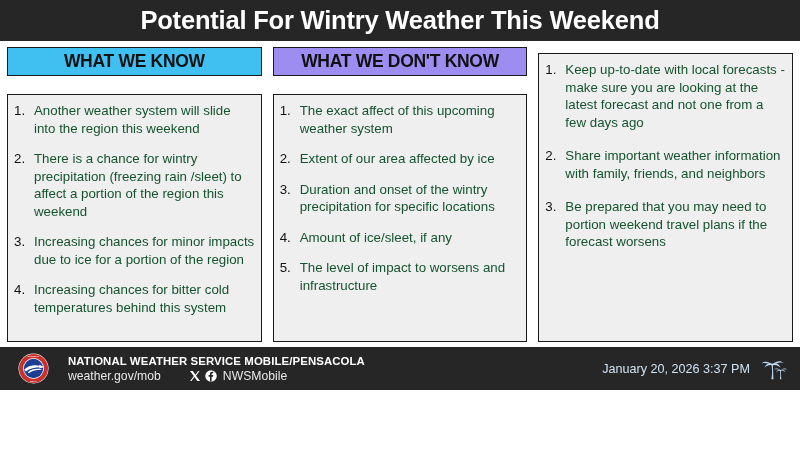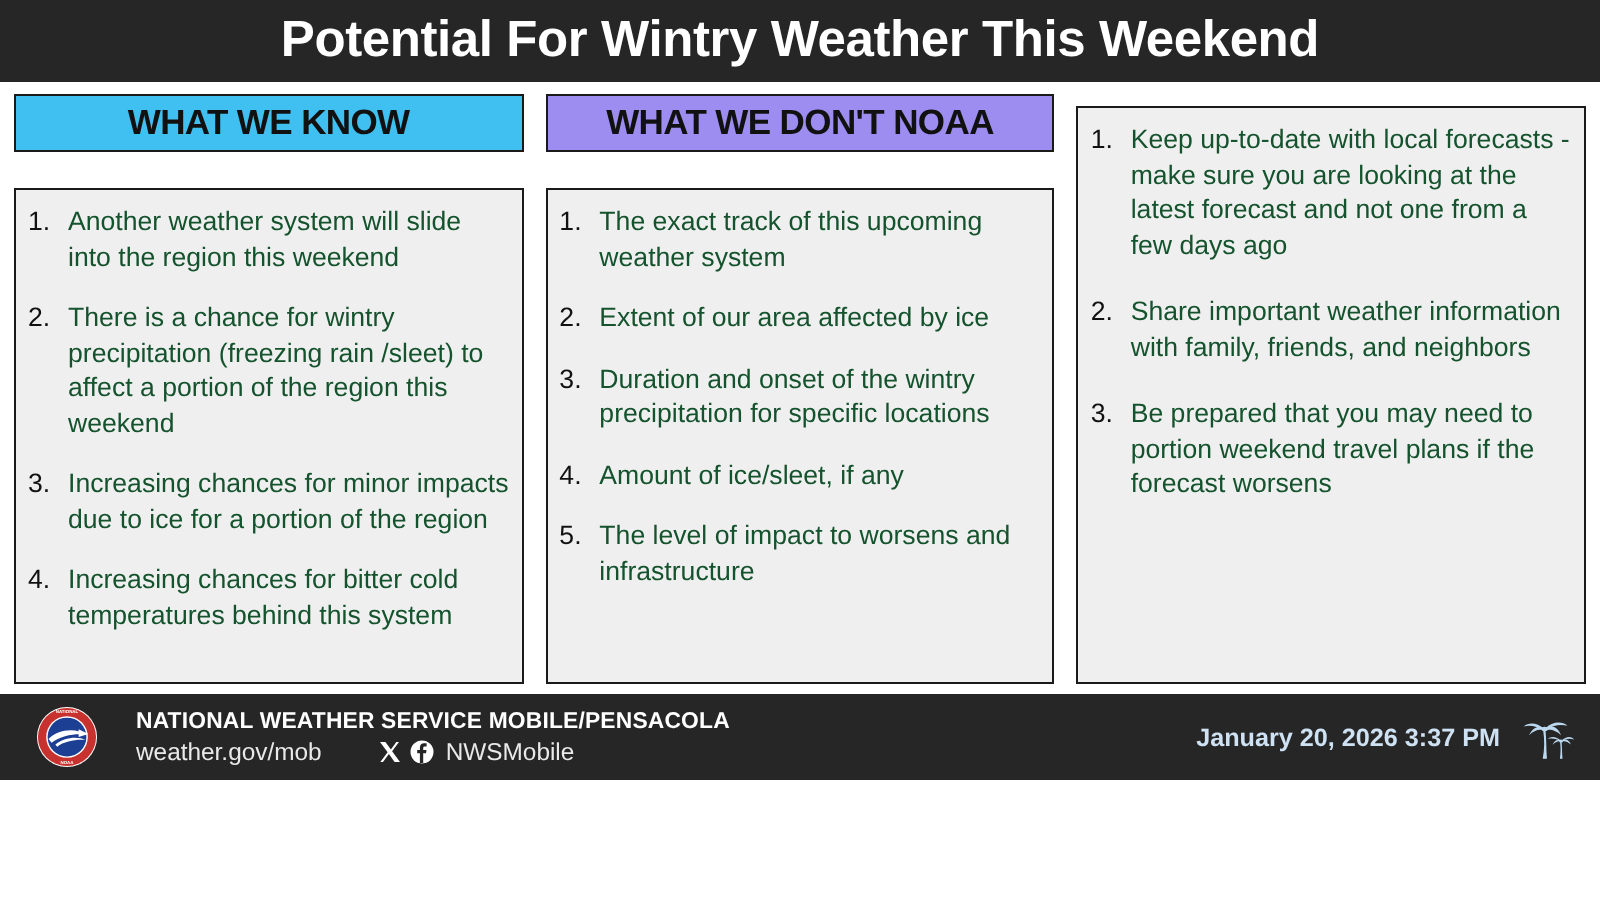--- a/index.html
+++ b/index.html
@@ -198,21 +198,20 @@
     margin-left: auto;
     display: flex;
     align-items: center;
     gap: 8px;
   }
 
   .timestamp {
     color: #cfe2f3;
     font-size: 12.6px;
     white-space: nowrap;
-    font-weight: bold;
   }
 
   .palm-icon {
     width: 30px;
     height: 30px;
     flex: 0 0 auto;
     display: block;
   }
 </style>
 </head>
@@ -247,27 +246,27 @@
           <li class="item">
             <span class="item-num">4.</span>
             <span class="item-text">Increasing chances for bitter cold temperatures behind this system</span>
           </li>
         </ul>
       </div>
     </div>
 
     <div class="column column-2">
       <div class="col-header" style="background:#9D8DF1;">
-        <span class="col-header-text">WHAT WE DON'T NOAA</span>
+        <span class="col-header-text">WHAT WE DON'T KNOW</span>
       </div>
       <div class="col-body">
         <ul class="item-list">
           <li class="item">
             <span class="item-num">1.</span>
-            <span class="item-text">The exact track of this upcoming weather system</span>
+            <span class="item-text">The exact affect of this upcoming weather system</span>
           </li>
           <li class="item">
             <span class="item-num">2.</span>
             <span class="item-text">Extent of our area affected by ice</span>
           </li>
           <li class="item">
             <span class="item-num">3.</span>
             <span class="item-text">Duration and onset of the wintry precipitation for specific locations</span>
           </li>
           <li class="item">

